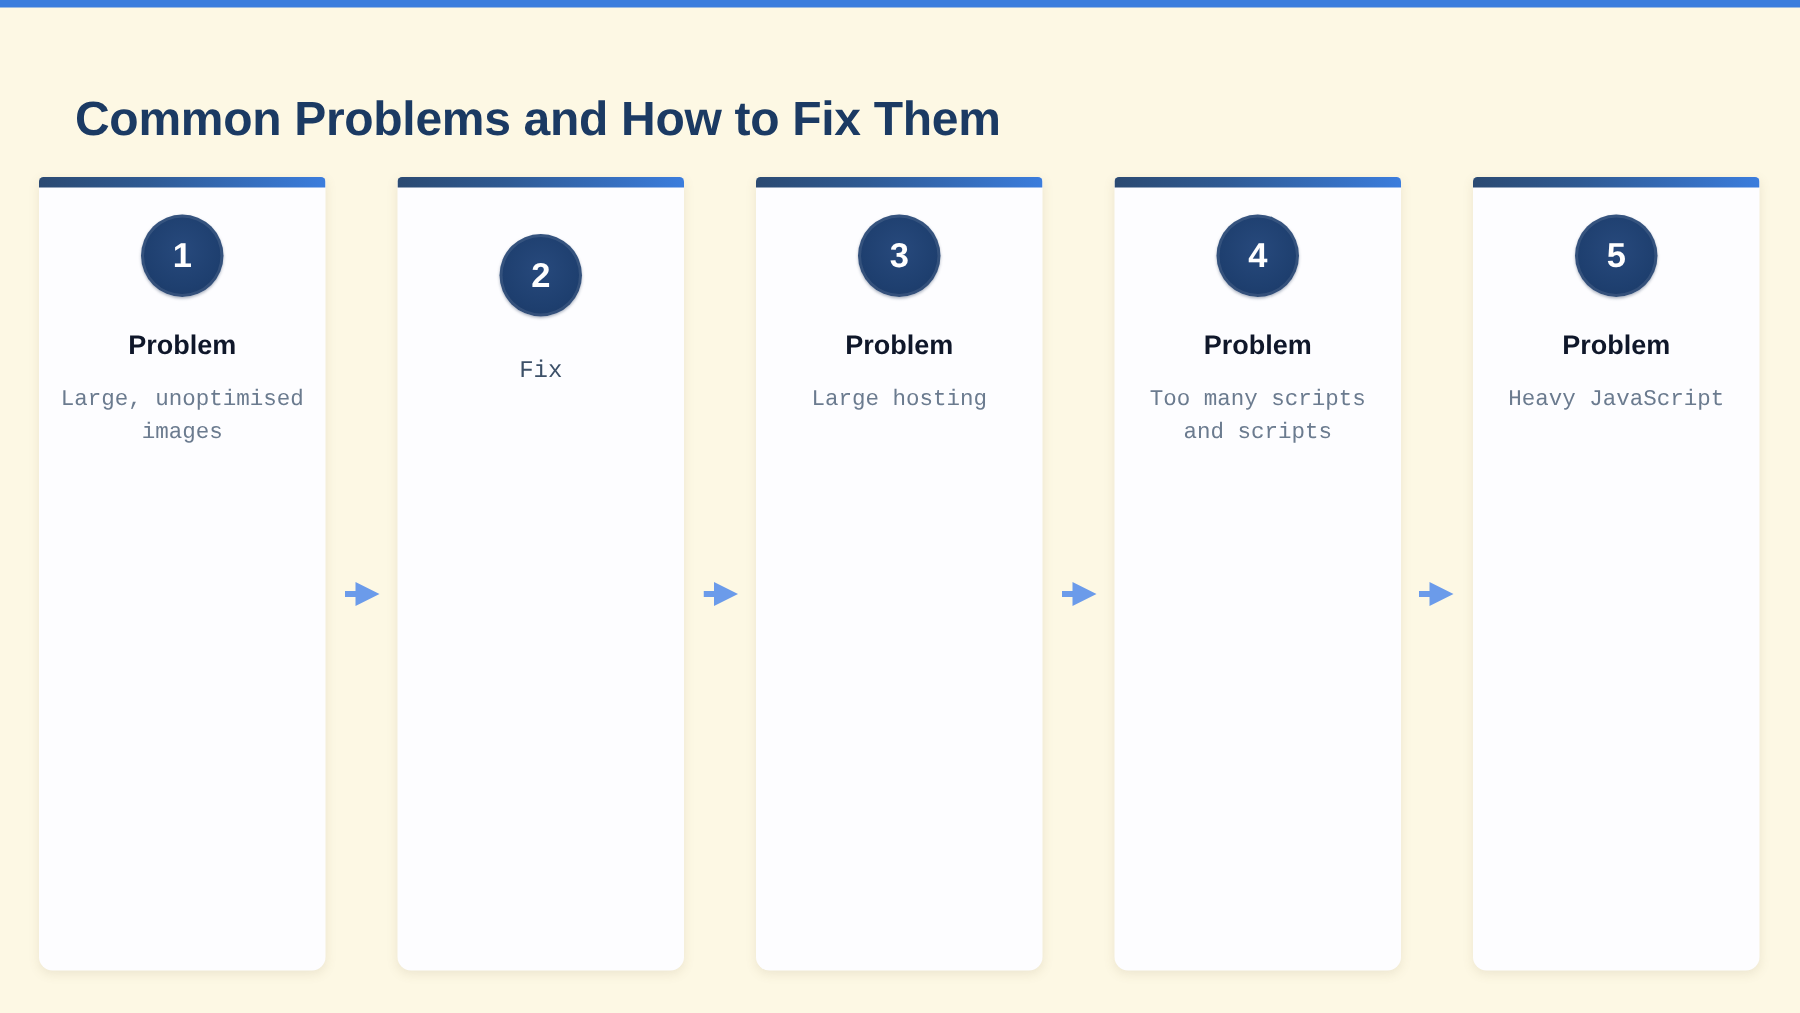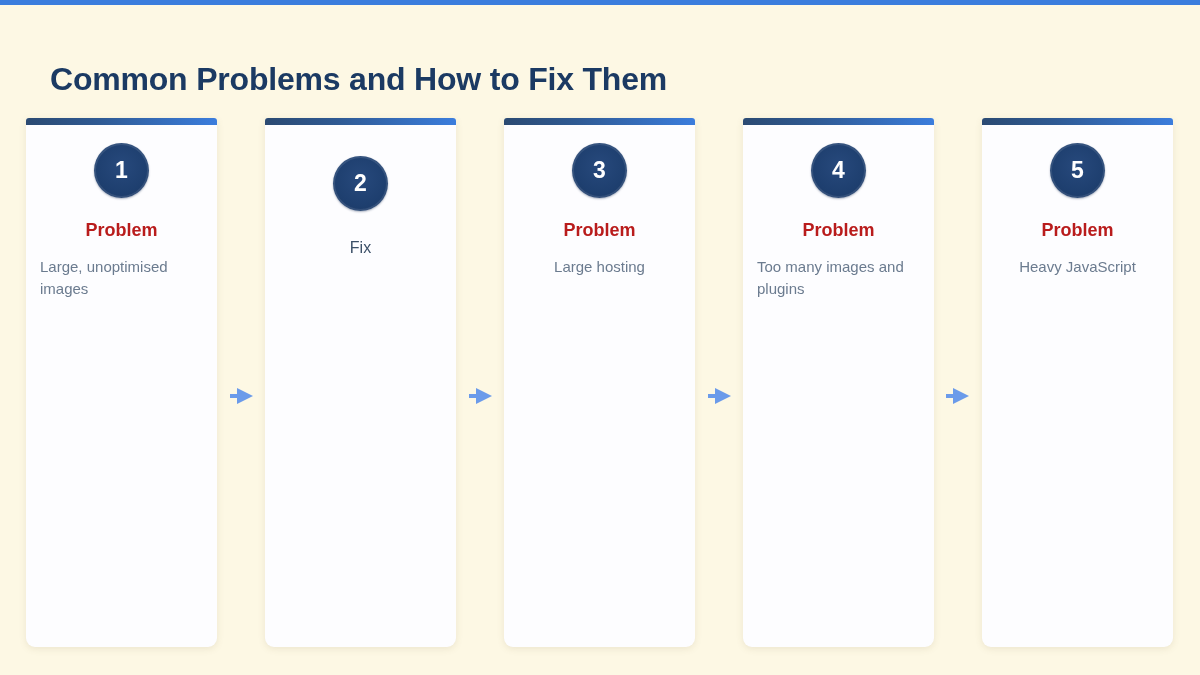--- a/index.html
+++ b/index.html
@@ -78,30 +78,31 @@
     color: #ffffff;
     font-size: 23px;
     font-weight: bold;
     line-height: 1;
     flex: none;
   }
   .card-heading {
     margin-top: 22px;
     font-size: 18px;
     font-weight: bold;
-    color: #b91c1c;
+    color: #0f172a;
     text-align: right;
     line-height: 1.2;
   }
   .card-text {
     margin-top: 14px;
     font-size: 15px;
     color: #6b7b8f;
-    text-align: left;
+    text-align: center;
     line-height: 1.48;
+    font-family: Liberation Mono, monospace;
   }
   
   .card.plain .card-body { padding-top: 31px; }
   .card.plain .card-text {
     margin-top: 25px;
     font-size: 16px;
     color: #3c5068;
   }
   .arrow {
     position: absolute;
@@ -145,21 +146,21 @@
       <div class="card-heading">Problem</div>
       <div class="card-text">Large hosting</div>
     </div>
   </div>
 
   <div class="card" style="left:743px;">
     <div class="card-accent"></div>
     <div class="card-body">
       <div class="badge">4</div>
       <div class="card-heading">Problem</div>
-      <div class="card-text">Too many images and plugins</div>
+      <div class="card-text">Too many scripts and scripts</div>
     </div>
   </div>
 
   <div class="card" style="left:982px;">
     <div class="card-accent"></div>
     <div class="card-body">
       <div class="badge">5</div>
       <div class="card-heading">Problem</div>
       <div class="card-text">Heavy JavaScript</div>
     </div>

